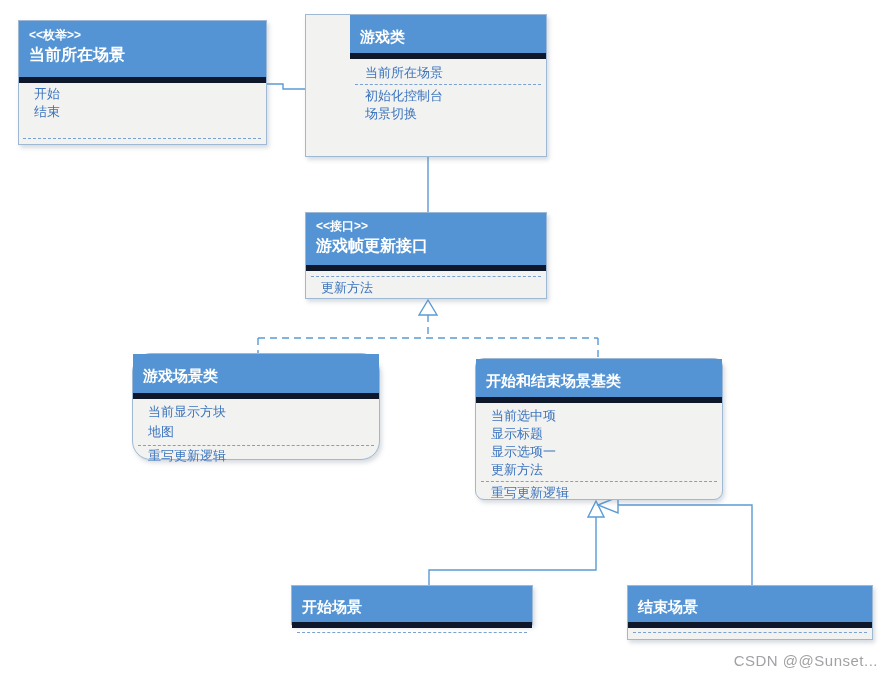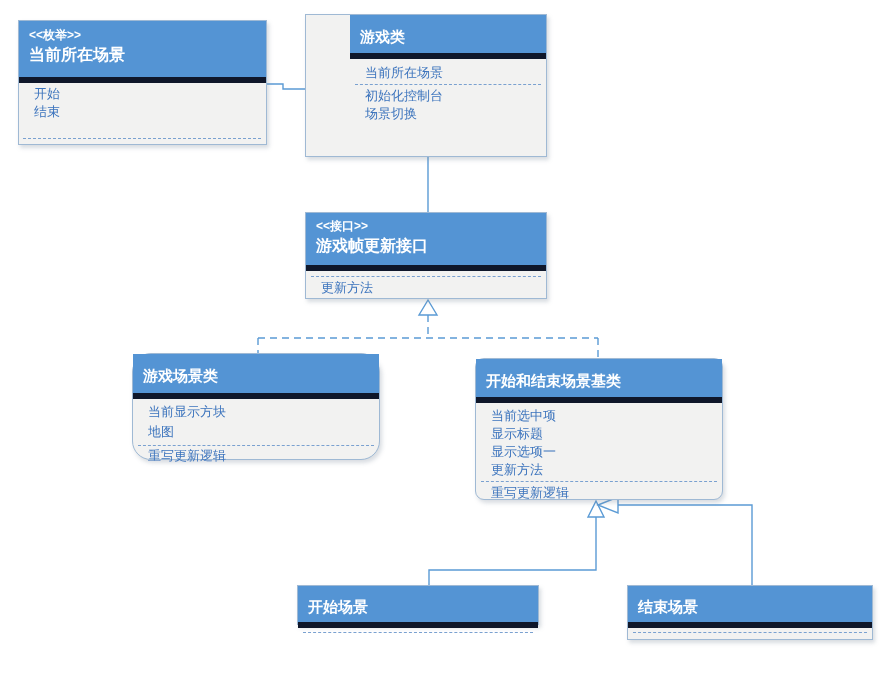--- a/index.html
+++ b/index.html
@@ -112,32 +112,33 @@
     <div class="bdy" style="padding-top:4px;">
       <div class="mem">当前选中项</div>
       <div class="mem">显示标题</div>
       <div class="mem">显示选项一</div>
       <div class="mem">更新方法</div>
       <div class="sep"></div>
       <div class="mem">重写更新逻辑</div>
     </div>
   </div>
 
-  <div class="uml-box" style="left:297px; top:585px; width:242px; height:40px;">
+  <div class="uml-box" style="left:291px; top:585px; width:242px; height:40px;">
     <div class="hdr" style="height:42px; padding-top:11px;">
       <div class="title">开始场景</div>
     </div>
     <div class="bdy">
       <div class="sep-mid" style="margin-top:4px;"></div>
     </div>
   </div>
 
   <div class="uml-box" style="left:627px; top:585px; width:246px; height:55px;">
     <div class="hdr" style="height:42px; padding-top:11px;">
       <div class="title">结束场景</div>
     </div>
     <div class="bdy">
       <div class="sep-mid" style="margin-top:4px;"></div>
     </div>
   </div>
 
+  <div class="watermark">CSDN @@Sunset...</div>
 
 </div>
 
 </body></html>

